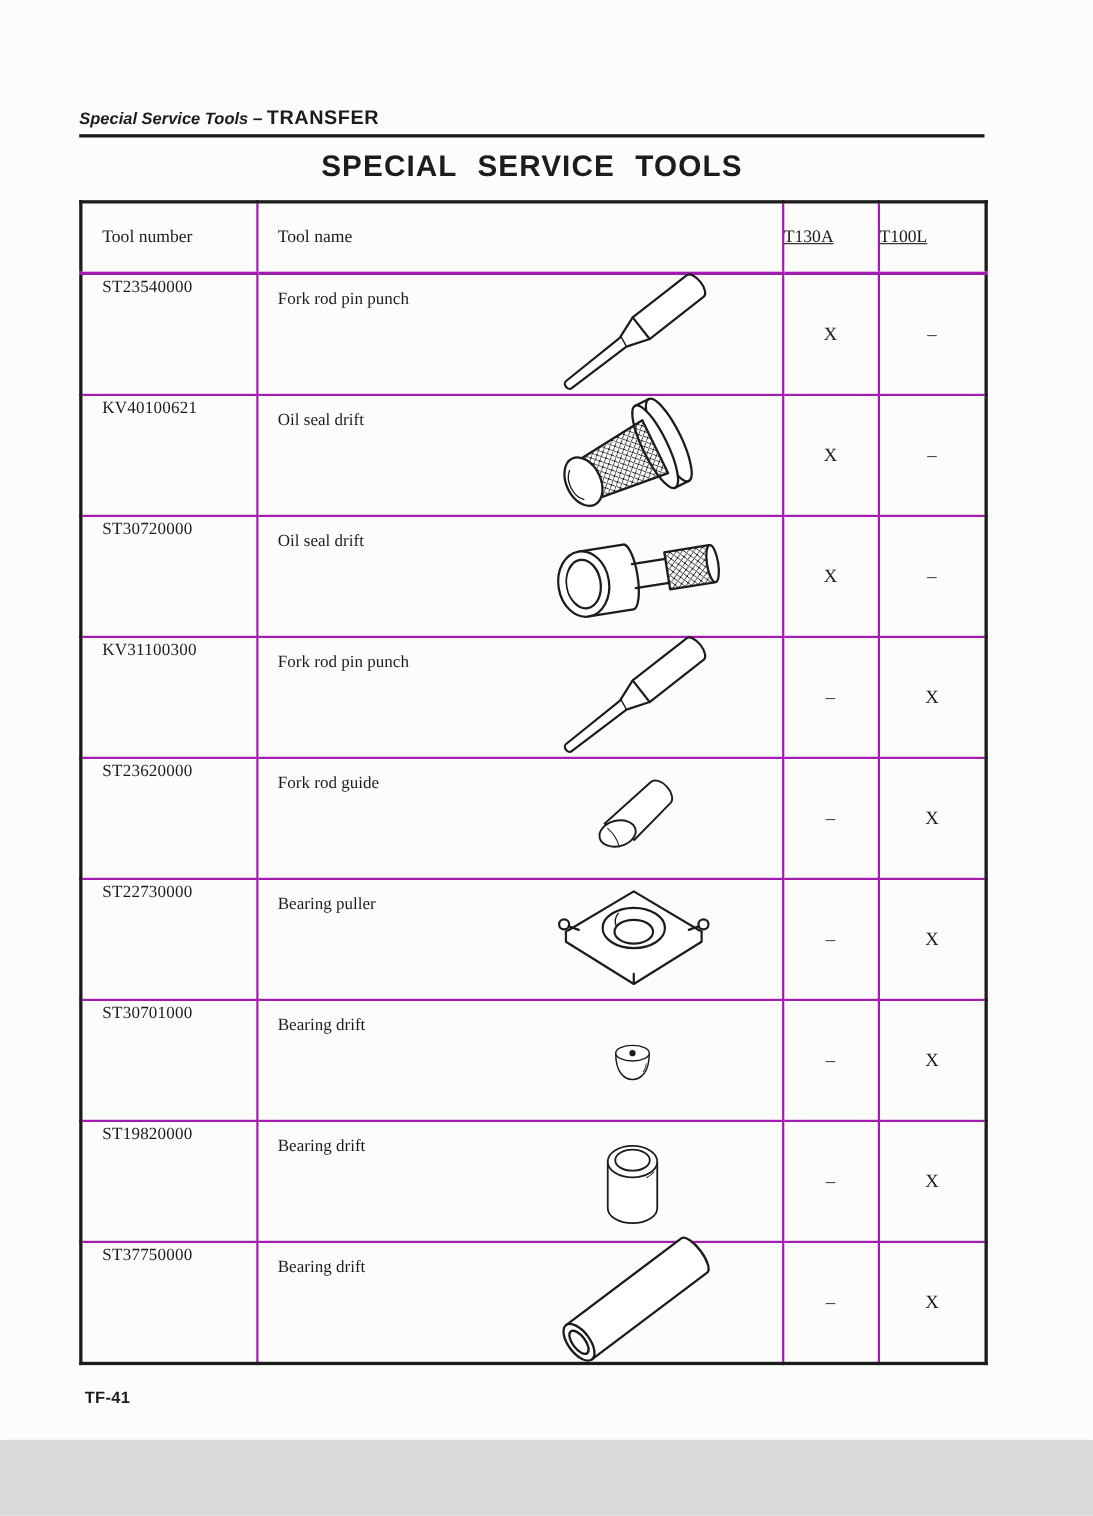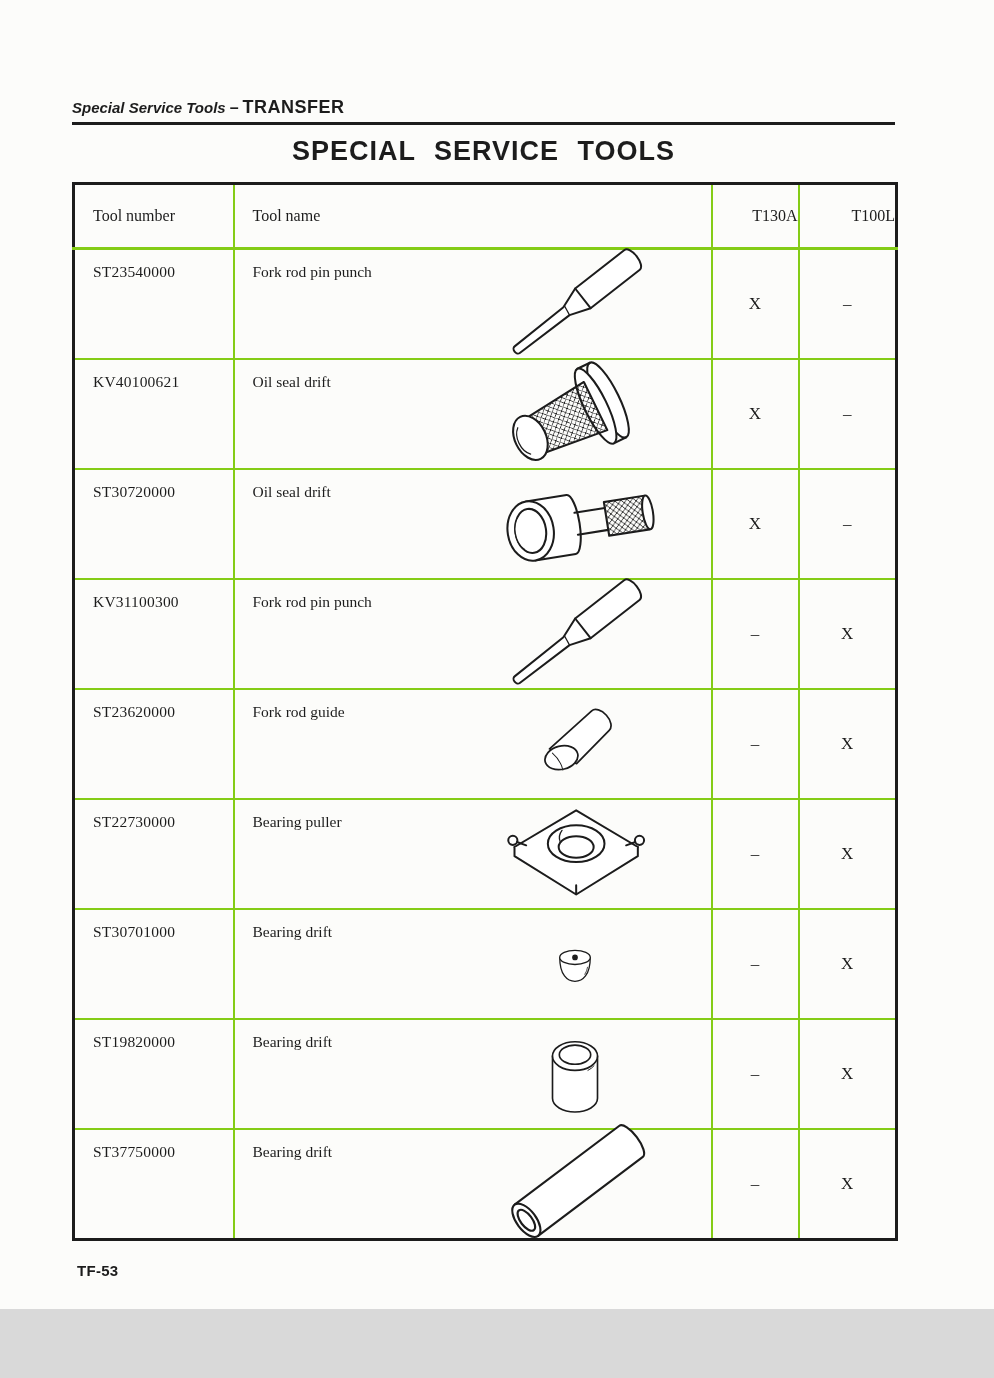--- a/index.html
+++ b/index.html
@@ -8,26 +8,26 @@
   .crumb{position:absolute;left:72px;top:97px;white-space:nowrap;}
   .crumb .sec{font-family:"Liberation Sans",sans-serif;font-style:italic;font-weight:bold;font-size:15px;}
   .crumb .dash{font-family:"Liberation Sans",sans-serif;font-weight:bold;font-size:16px;padding:0 4px;}
   .crumb .chap{font-family:"Liberation Sans",sans-serif;font-weight:bold;font-size:18px;letter-spacing:.5px;}
   .rule{position:absolute;left:72px;top:122px;width:823px;height:3px;background:#1c1c1c;}
   .title{position:absolute;left:72px;top:136px;width:823px;text-align:center;
          font-family:"Liberation Sans",sans-serif;font-weight:bold;font-size:27px;
          letter-spacing:1px;word-spacing:10px;}
   table.sst{position:absolute;left:72px;top:182px;width:823px;border-collapse:collapse;
             table-layout:fixed;border:3px solid #1c1c1c;}
-  table.sst th,table.sst td{border:2px solid #84cc16;}
+  table.sst th,table.sst td{border:2px solid #a21caf;}
   thead th{height:62px;font-weight:normal;font-size:16px;text-align:left;
            padding:0 0 0 18px;vertical-align:middle;border-bottom-width:3px !important;}
-  thead th.mark{text-align:right;padding:0;}
+  thead th.mark{text-align:left;padding:0;text-decoration:underline;}
   tbody td{height:95px;vertical-align:top;background:transparent;}
-  td.num{padding:13px 0 0 18px;font-size:15.5px;letter-spacing:.2px;}
+  td.num{padding:2px 0 0 18px;font-size:15.5px;letter-spacing:.2px;}
   td.name{position:relative;padding:13px 0 0 18px;font-size:15.5px;margin-top:24px;}
   td.mark{text-align:center;vertical-align:middle;font-size:17px;padding:0;}
   .art{position:absolute;left:235px;top:0;width:210px;height:100%;
        display:flex;align-items:center;justify-content:center;pointer-events:none;}
   .art svg{display:block;}
   .footer{position:absolute;left:77px;top:1262px;font-family:"Liberation Sans",sans-serif;
           font-weight:bold;font-size:15px;letter-spacing:.3px;}
   .defs-holder{position:absolute;width:0;height:0;overflow:hidden;}
 </style>
 </head>
@@ -231,14 +231,14 @@
        </g>
               </svg>
             </span>
       </td>
       <td class="mark">–</td>
       <td class="mark">X</td>
     </tr>
       </tbody>
   </table>
 
-  <div class="footer">TF-53</div>
+  <div class="footer">TF-41</div>
 </div>
 
 </body></html>

